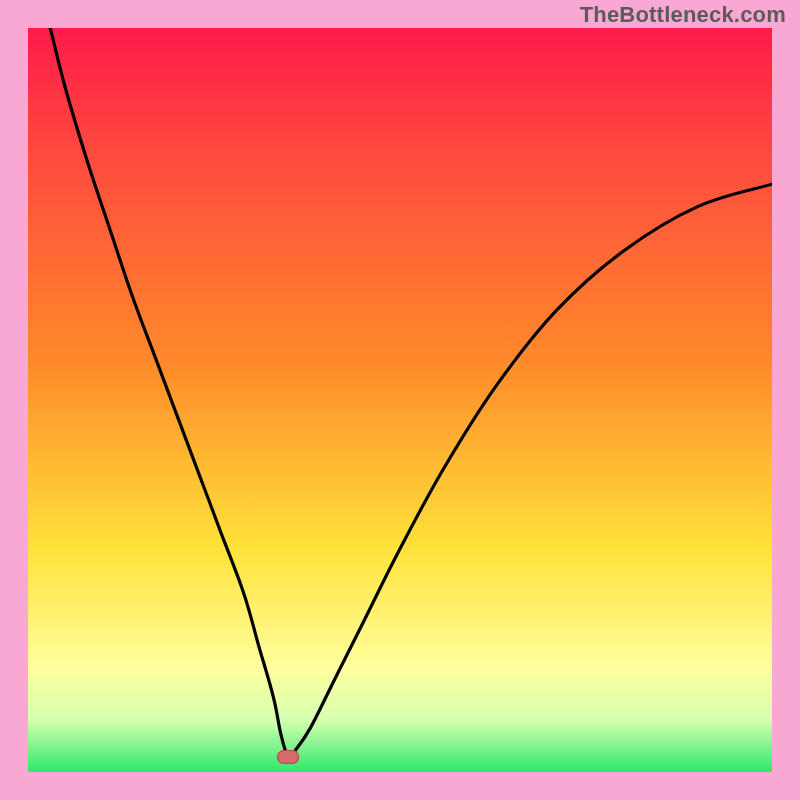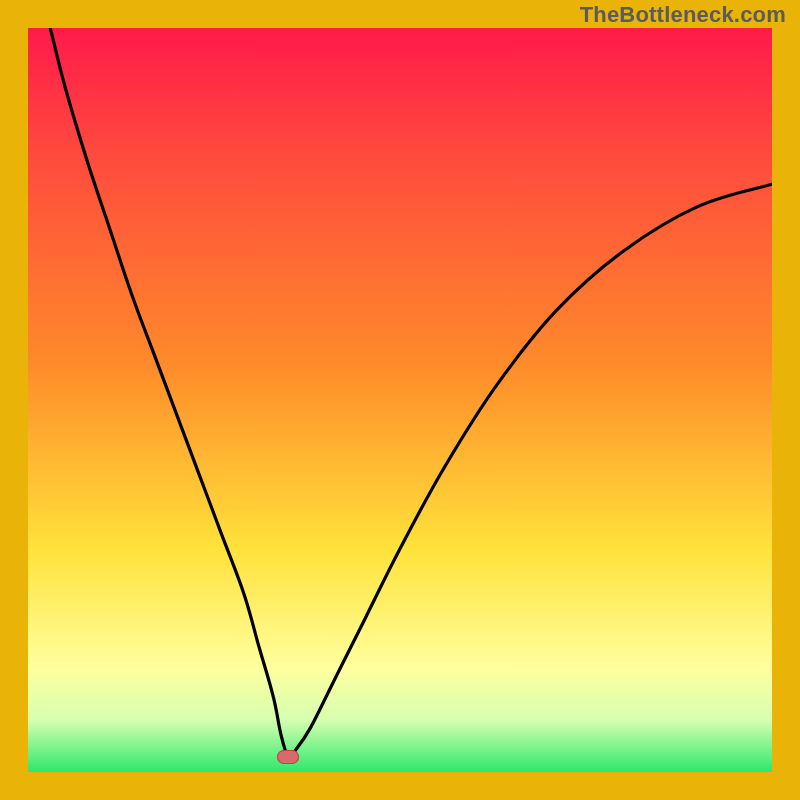--- a/index.html
+++ b/index.html
@@ -8,21 +8,21 @@
     width: 800px;
     height: 800px;
     overflow: hidden;
     background: #000;
     font-family: Arial, Helvetica, sans-serif;
   }
   .stage {
     position: relative;
     width: 800px;
     height: 800px;
-    background: #eab308;
+    background: #f9a8d4;
   }
   .watermark {
     position: absolute;
     top: 2px;
     right: 14px;
     font-size: 22px;
     font-weight: 600;
     color: #5b5b5b;
     letter-spacing: 0.2px;
     z-index: 5;

